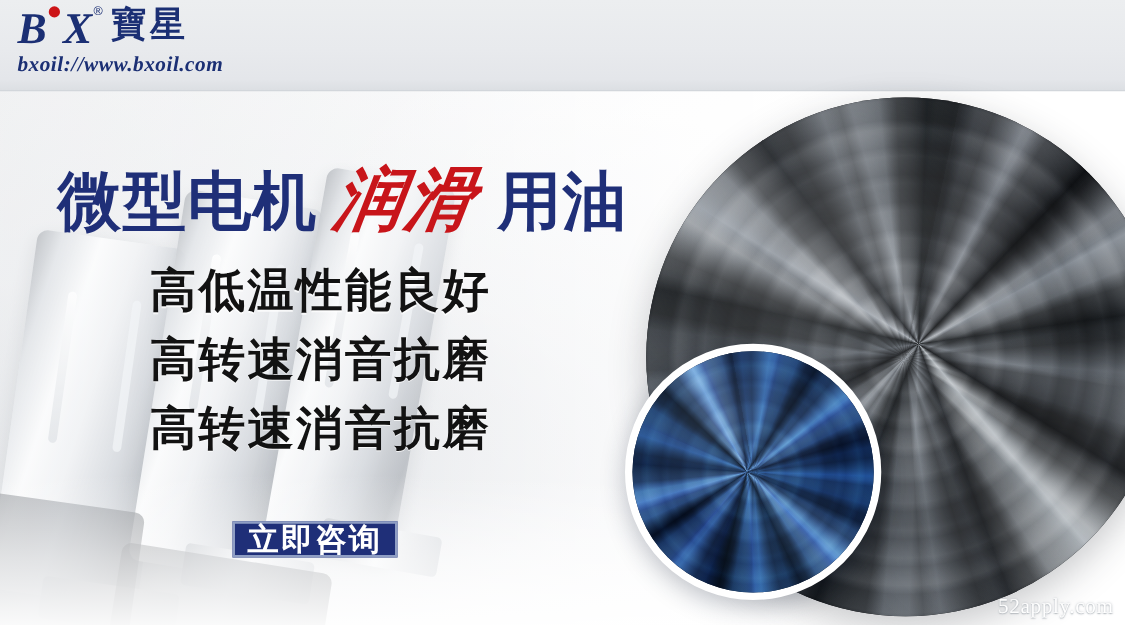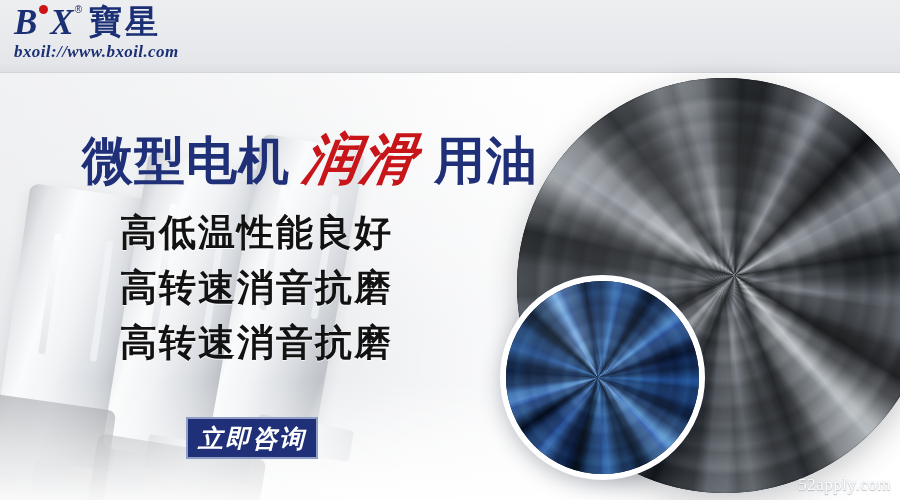--- a/index.html
+++ b/index.html
@@ -139,21 +139,21 @@
     font-family: "Liberation Sans", sans-serif;
     font-style: normal;
     font-size: 10px;
     color: #1b2f74;
     vertical-align: super;
     margin-left: 1px;
   }
   .logo-cn {
     font-family: "DejaVu Sans", "Liberation Sans", sans-serif;
     font-weight: 700;
-    font-size: 33px;
+    font-size: 28px;
     color: #1b2f74;
     margin-left: 7px;
     letter-spacing: 3px;
     line-height: 1.05;
   }
   .logo-url {
     margin-top: 2px;
     font-family: "Liberation Serif", "DejaVu Serif", serif;
     font-style: italic;
     font-weight: 700;
@@ -164,21 +164,20 @@
 
   
   .headline {
     position: absolute;
     left: 46px;
     top: 132px;
     display: flex;
     align-items: baseline;
     white-space: nowrap;
     line-height: 1;
-    margin-left: 36px;
   }
   .hl-seg {
     font-family: "DejaVu Sans", "Liberation Sans", sans-serif;
     font-weight: 700;
     font-size: 51px;
     letter-spacing: 1px;
   }
   .hl-navy { color: #1f2f78; }
   .hl-red {
     color: #c8151a;
@@ -208,29 +207,28 @@
     text-shadow: 0 1px 0 rgba(255,255,255,0.75);
     white-space: nowrap;
   }
 
   
   .cta {
     position: absolute;
     left: 186px;
     top: 417px;
     width: 132px;
-    height: 42px;
+    height: 29px;
     box-sizing: border-box;
     background: #1f2f78;
     border: 2px solid #8f9ec4;
     display: flex;
     align-items: center;
     justify-content: center;
     cursor: pointer;
-    font-style: italic;
   }
   .cta-label {
     font-family: "DejaVu Sans", "Liberation Sans", sans-serif;
     font-weight: 700;
     font-size: 25px;
     letter-spacing: 2px;
     color: #ffffff;
     line-height: 1;
   }
 

